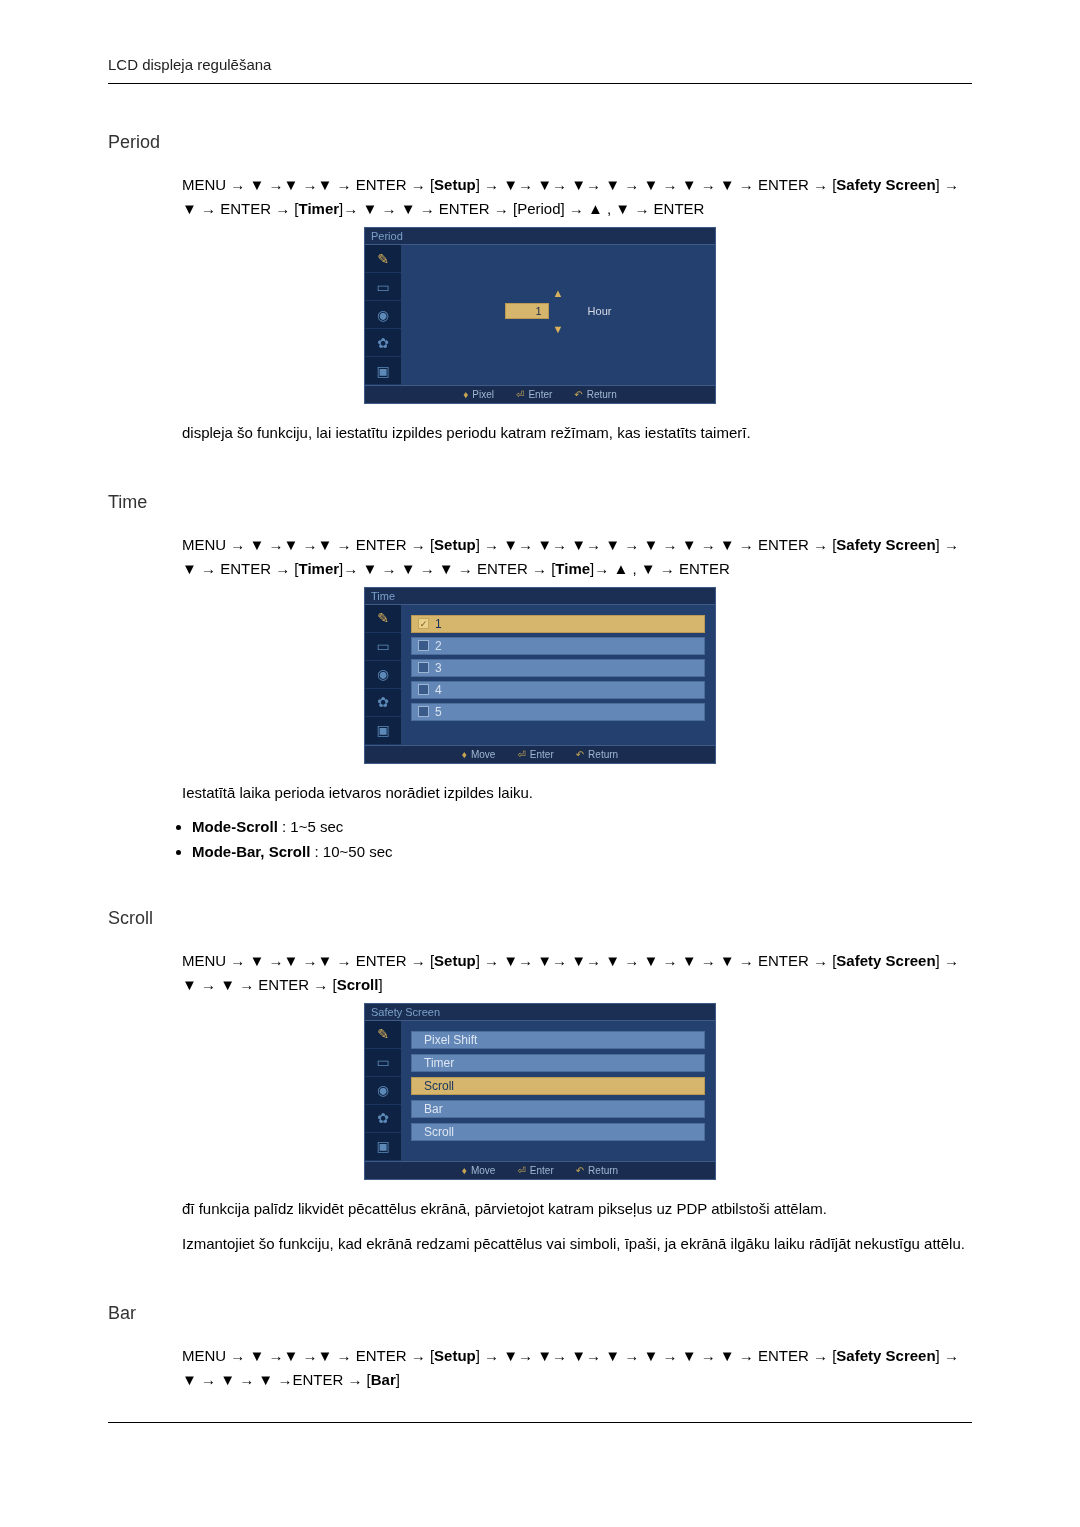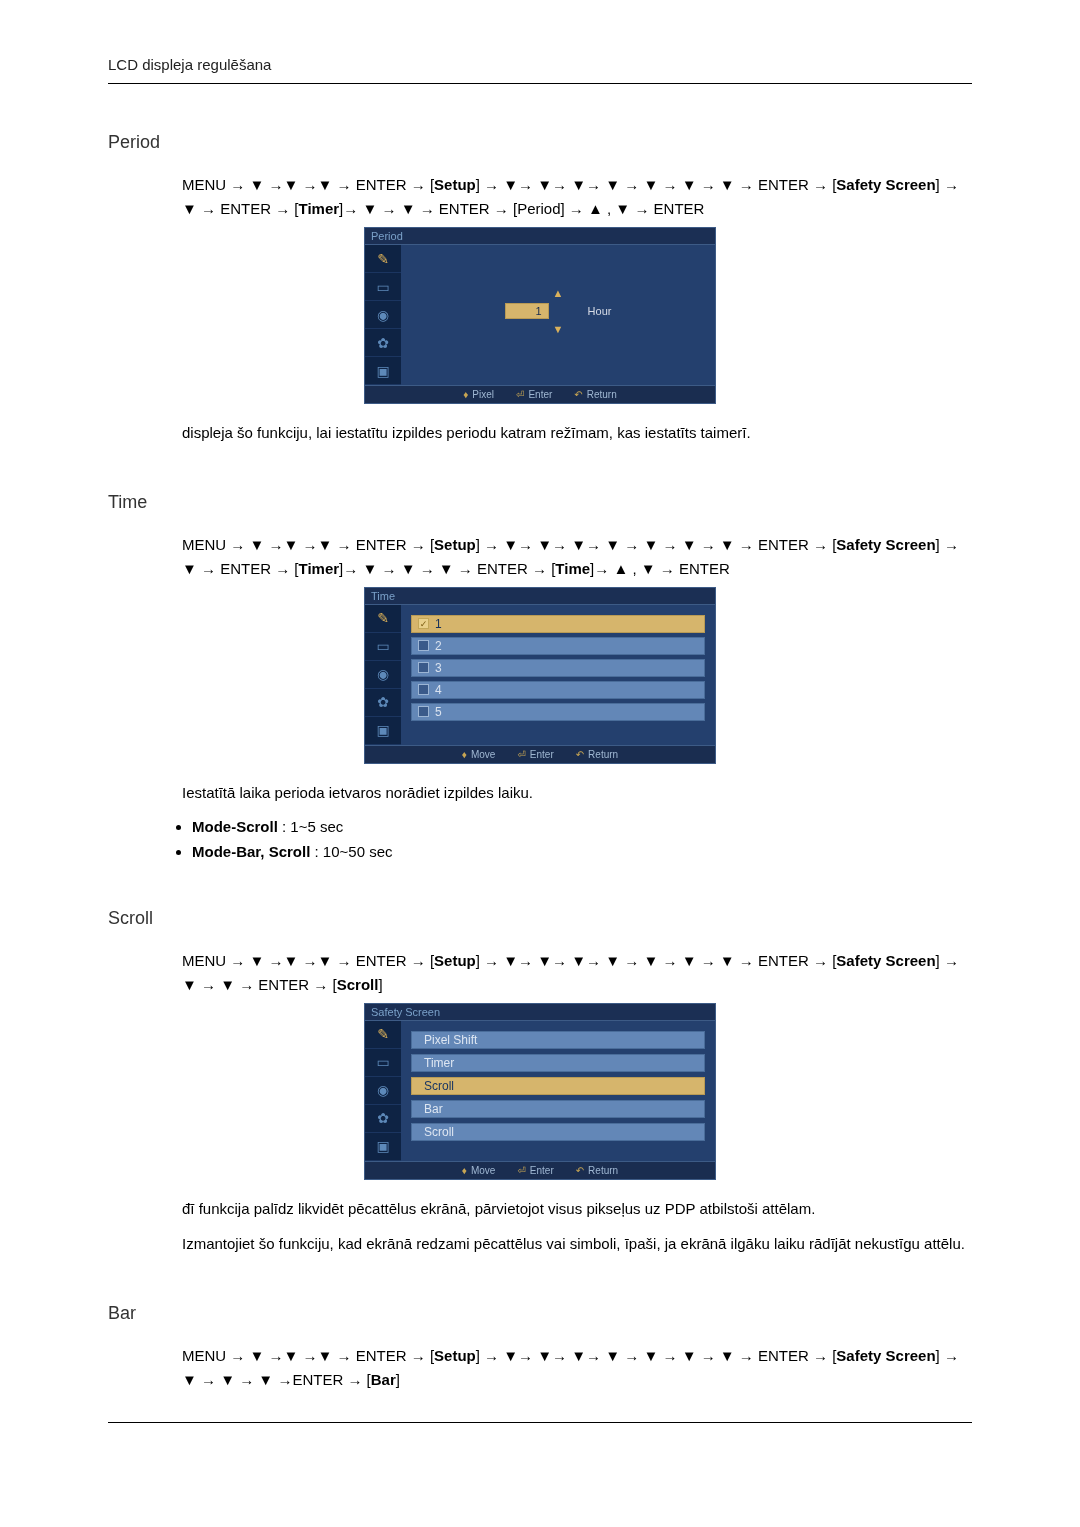--- a/index.html
+++ b/index.html
@@ -286,20 +286,20 @@
     <span>
         <span class="sym">⏎</span>
         <span>Enter</span>
       </span>
     <span>
         <span class="sym">↶</span>
         <span>Return</span>
       </span>
   </div>
 </div>
-<p class="para">đī funkcija palīdz likvidēt pēcattēlus ekrānā, pārvietojot visus pikseļus uz PDP atbilstoši attēlam.</p>
+<p class="para">đī funkcija palīdz likvidēt pēcattēlus ekrānā, pārvietojot katram pikseļus uz PDP atbilstoši attēlam.</p>
 <p class="para">Izmantojiet šo funkciju, kad ekrānā redzami pēcattēlus vai simboli, īpaši, ja ekrānā ilgāku laiku rādījāt nekustīgu attēlu.</p>
 
 <h2 class="section-heading">Bar</h2>
 <div class="nav-path" id="navpath-bar"><span>MENU → ▼ →▼ →▼ → ENTER → </span><span><span>[</span><b>Setup</b><span>]</span></span><span> → ▼→ ▼→ ▼→ ▼ → ▼ → ▼ → ▼ → ENTER → </span><span><span>[</span><b>Safety Screen</b><span>]</span></span><span> → ▼ → ▼ → ▼ →ENTER → </span><span><span>[</span><b>Bar</b><span>]</span></span></div>
 
 <div class="bottom-space"></div>
 <hr class="bottom">
 
 </body></html>

